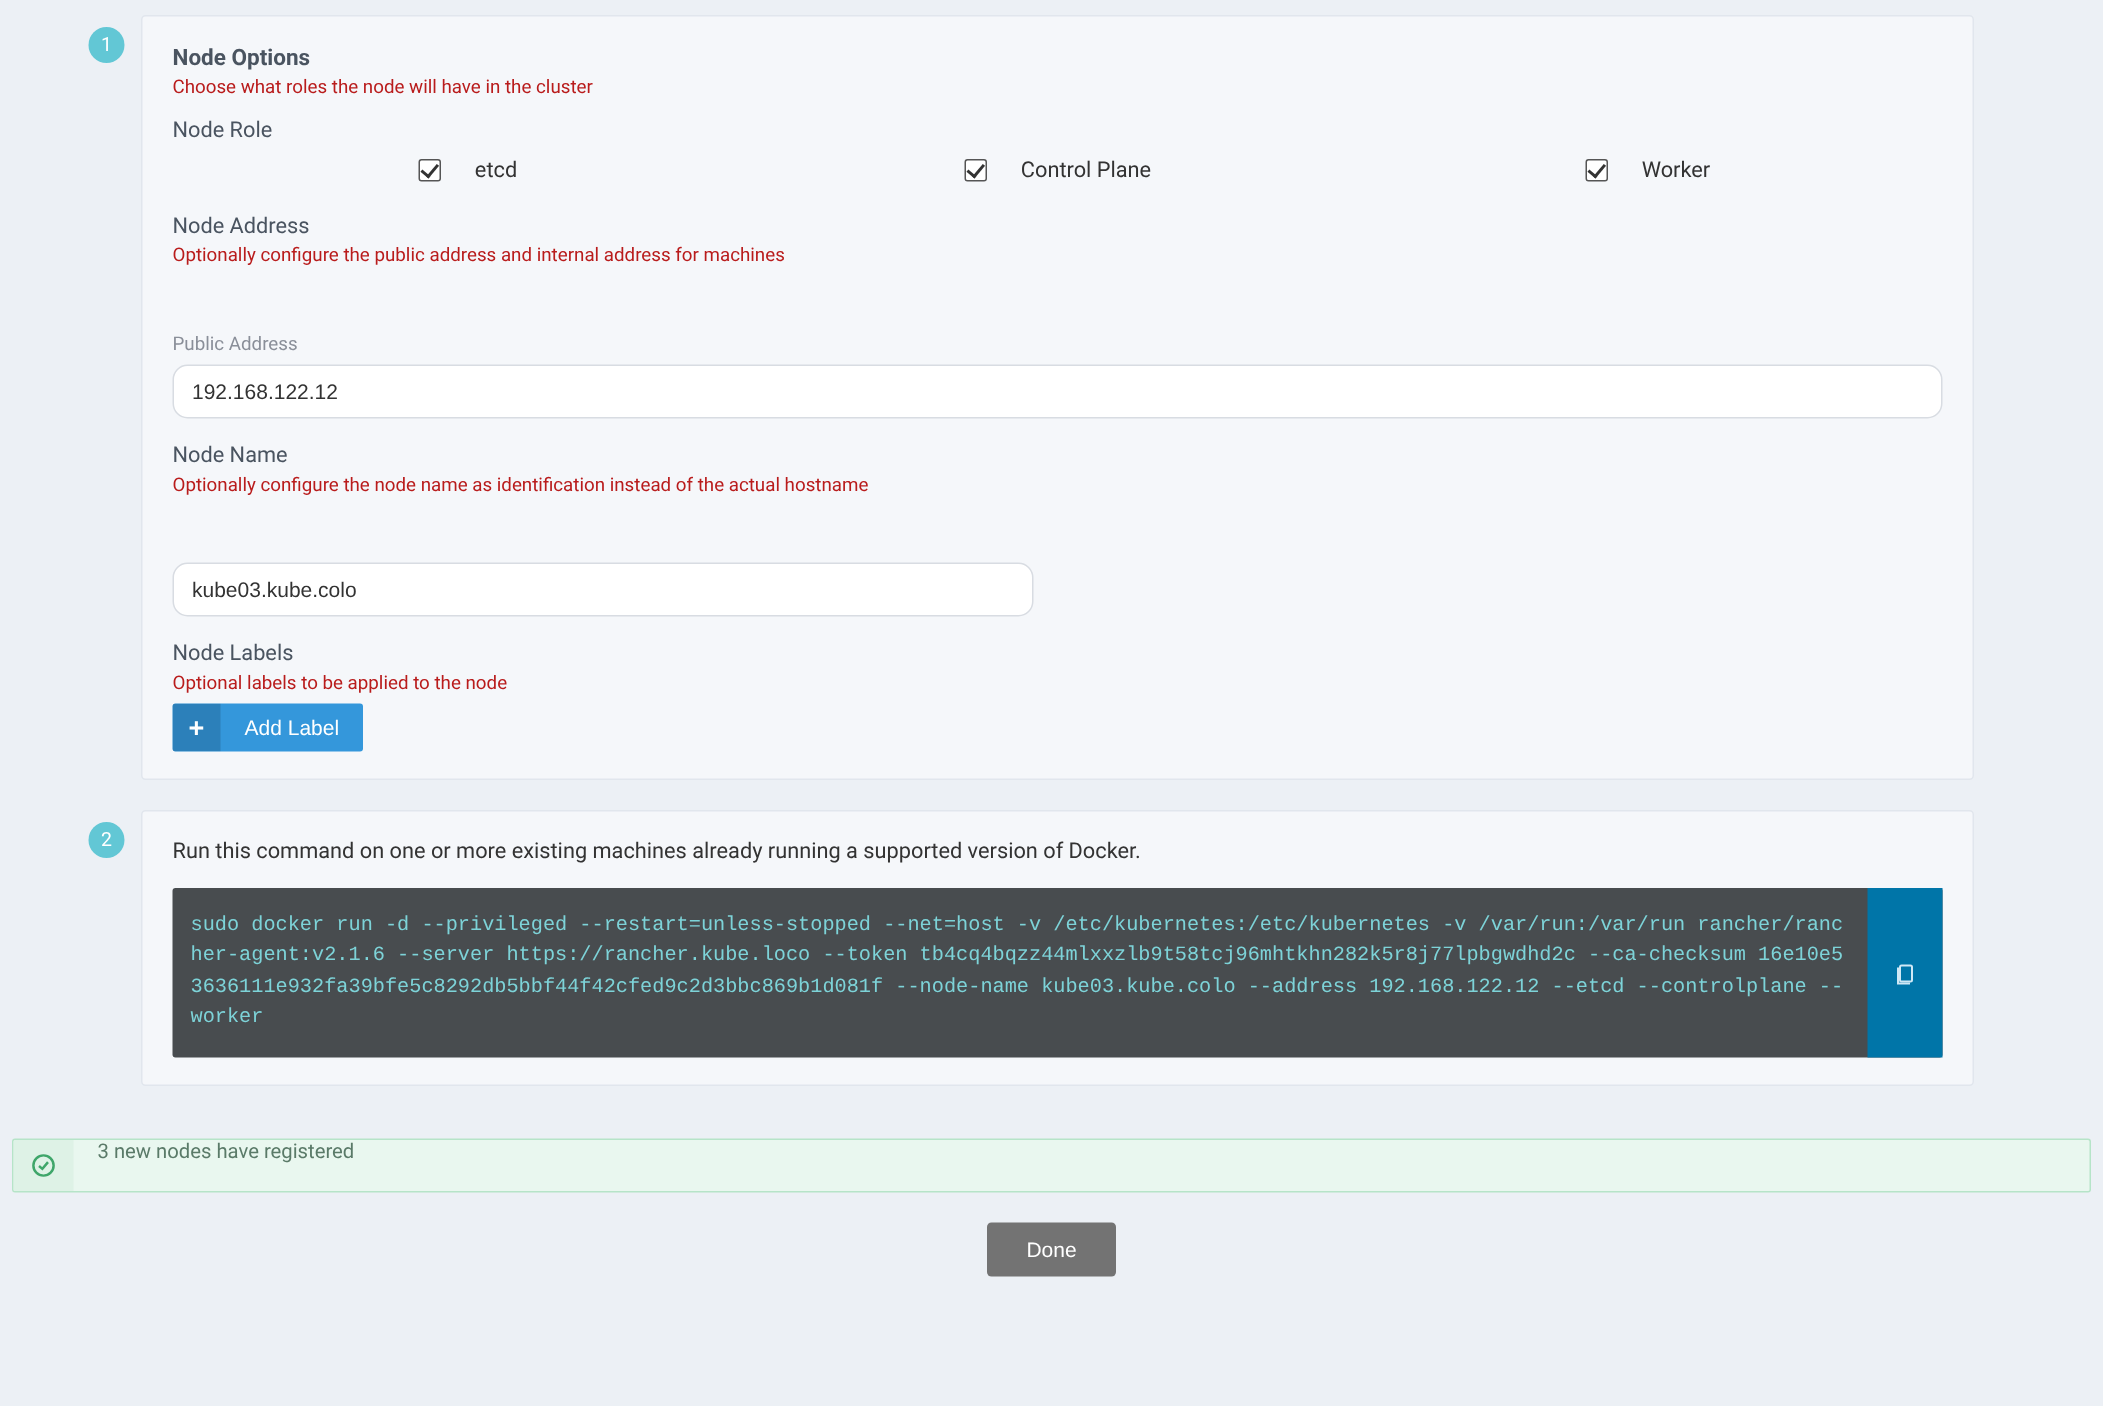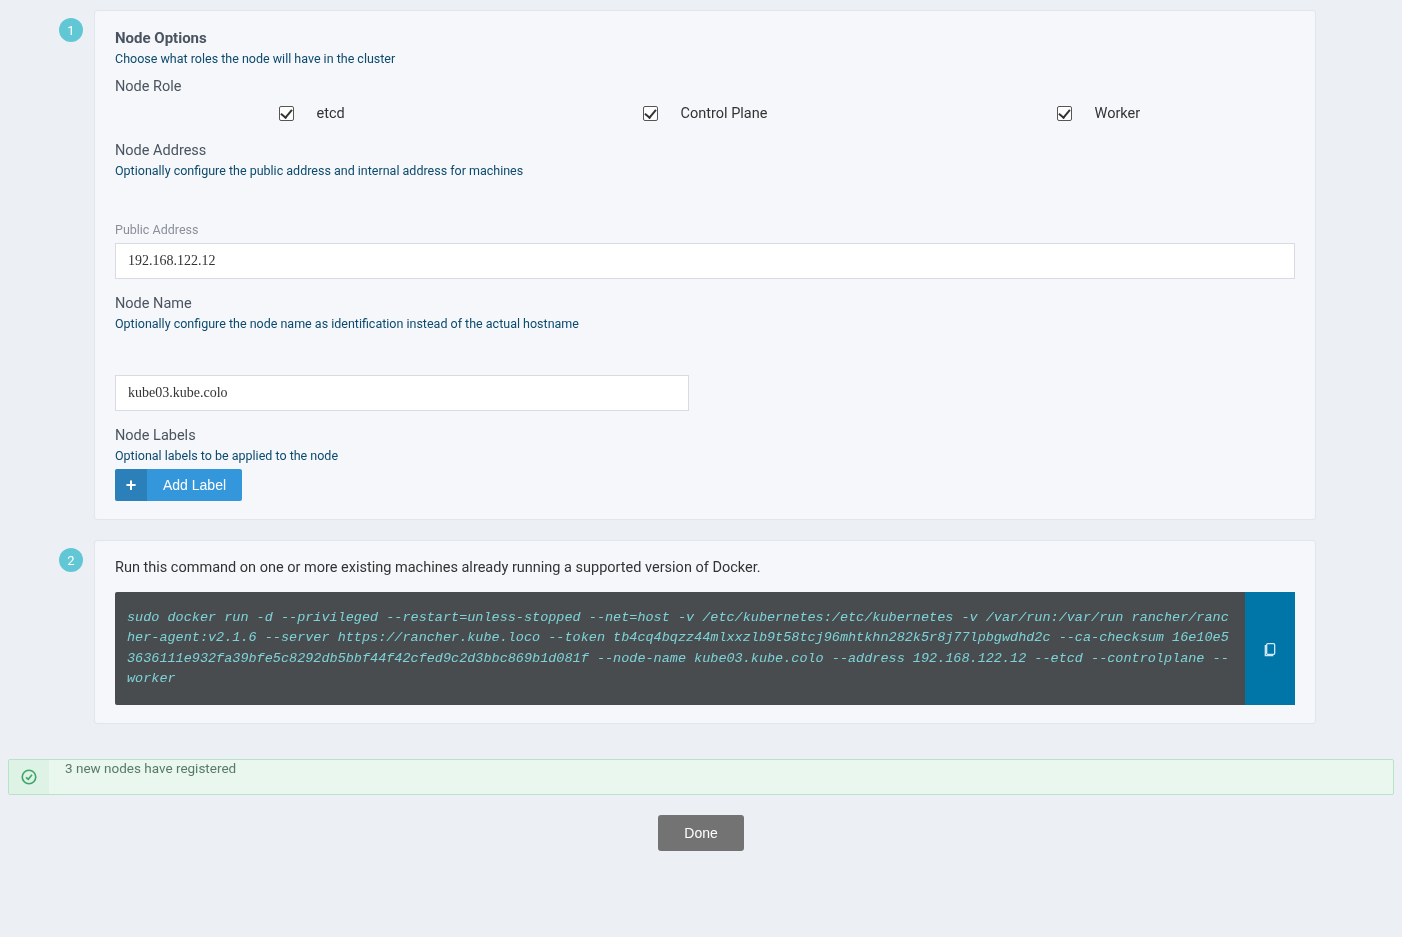--- a/index.html
+++ b/index.html
@@ -29,21 +29,21 @@
   width: 1222px;
 }
 .section-title {
   font-size: 15px;
   font-weight: 700;
   color: #4a5460;
   margin-bottom: 4px;
 }
 .section-sub {
   font-size: 12.5px;
-  color: #0c4a6e;
+  color: #b91c1c;
   margin-bottom: 12px;
 }
 .subheader {
   font-size: 14.5px;
   color: #4a5460;
   font-weight: 400;
   margin-top: 16px;
   margin-bottom: 4px;
 }
 .roles-row {
@@ -88,25 +88,24 @@
   font-size: 12.5px;
   color: #8a8f99;
   margin-bottom: 6px;
   display: block;
 }
 .text-input {
   width: 100%;
   height: 36px;
   padding: 0 12px;
   border: 1px solid #d8dce2;
-  border-radius: 0;
+  border-radius: 10px;
   background: #fff;
   font-size: 14px;
   color: #333;
-  font-family: Liberation Serif, serif;
 }
 .text-input::placeholder { color: #b8bec8; }
 .add-label-btn {
   display: inline-flex;
   align-items: center;
   background: #3497db;
   color: #fff;
   border: none;
   height: 32px;
   font-size: 14px;
@@ -134,21 +133,20 @@
 }
 .code-block {
   flex: 1;
   padding: 16px 12px;
   font-family: "Courier New", monospace;
   font-size: 13.5px;
   color: #7dd3d8;
   line-height: 1.5;
   word-break: break-all;
   white-space: normal;
-  font-style: italic;
 }
 .copy-btn {
   width: 50px;
   background: #0075a8;
   display: flex;
   align-items: center;
   justify-content: center;
   cursor: pointer;
 }
 .copy-btn svg { width: 16px; height: 18px; }

